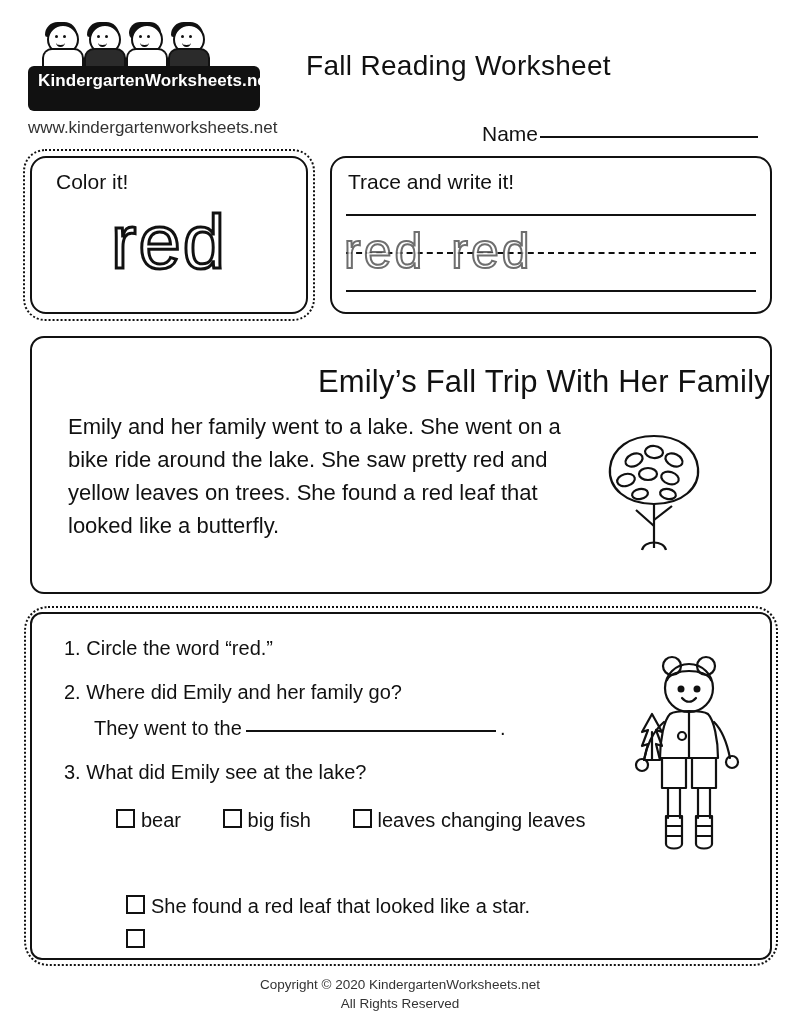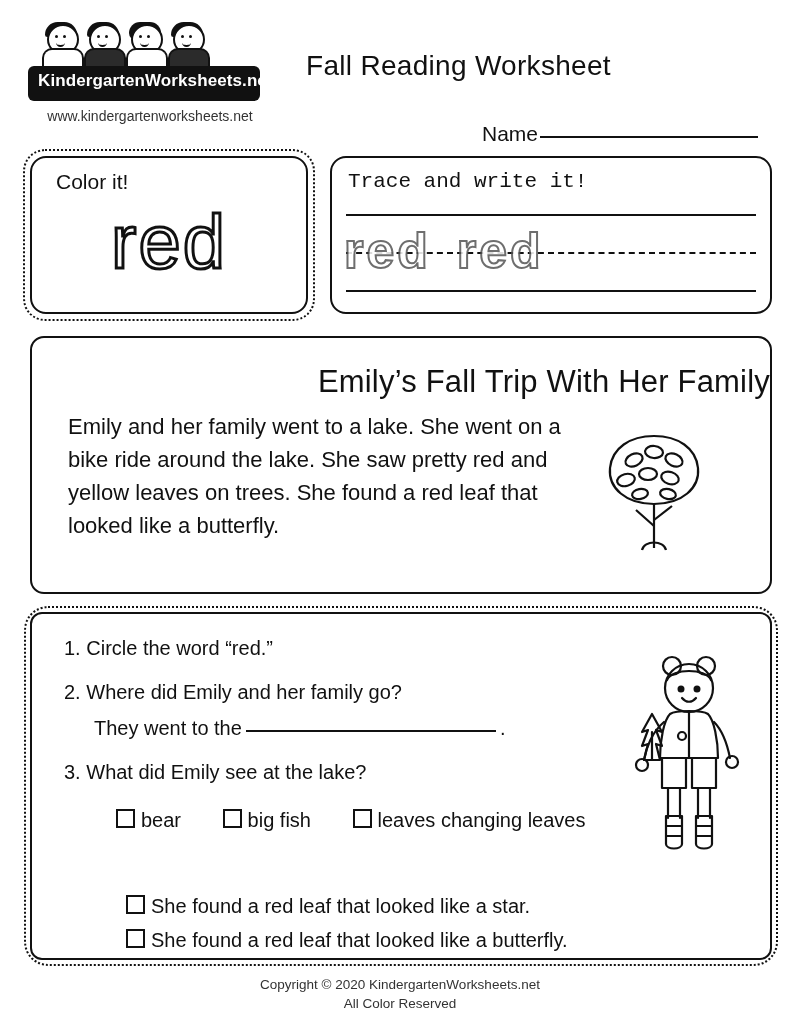--- a/index.html
+++ b/index.html
@@ -102,32 +102,32 @@
   .kid.k3 { left: 84px; }
   .kid.k4 { left: 126px; }
   .kid.k2 .body, .kid.k4 .body { background: #2b2b2b; }
   .kid.k3 .hair { border-radius: 16px 16px 10px 10px; height: 18px; }
 
   .logo-bar {
     margin-top: 0px;
     background: #111;
     color: #fff;
     border-radius: 6px;
-    padding: 5px 10px 10px 10px;
+    padding: 5px 10px 20px 10px;
     width: 232px;
     box-sizing: border-box;
     text-align: right;
     font-size: 17px;
     letter-spacing: 0.1px;
     font-family: "Liberation Sans", sans-serif;
   }
   .logo-bar b { font-weight: bold; }
   .logo-url {
     margin-top: 7px;
-    font-size: 14px;
+    font-size: 17px;
     color: #333;
     text-align: center;
     width: 244px;
     font-family: "Liberation Sans", sans-serif;
   }
   .worksheet-title {
     position: absolute;
     left: 278px;
     top: 28px;
     font-size: 28px;
@@ -200,21 +200,20 @@
     border: 2px solid #111;
     border-radius: 16px;
     box-sizing: border-box;
   }
   .tracebox-label {
     position: absolute;
     left: 16px;
     top: 12px;
     font-size: 21px;
     color: #111;
-    font-family: Liberation Mono, monospace;
   }
   .trace-rules {
     position: absolute;
     left: 14px;
     right: 14px;
     top: 56px;
     height: 80px;
   }
   .rule-solid {
     position: absolute;
@@ -232,21 +231,20 @@
   .trace-words {
     position: absolute;
     left: 12px;
     top: 64px;
     font-size: 50px;
     letter-spacing: 3px;
     color: #fff;
     -webkit-text-stroke: 2px #555;
     font-family: "Liberation Sans", sans-serif;
     opacity: 0.85;
-    font-weight: bold;
   }
   .trace-words span { margin-right: 26px; }
 
   
   .storybox {
     position: absolute;
     left: 30px;
     top: 336px;
     width: 742px;
     height: 258px;
@@ -474,21 +472,21 @@
     <div class="q q3opts">
       <span class="opt"><span class="cb"></span><span>bear</span></span>
       <span class="opt"><span class="cb"></span><span>big fish</span></span>
       <span class="opt"><span class="cb"></span><span>leaves changing leaves</span></span>
     </div>
 
     <div class="q q4a">
       <span class="cb"></span><span>She found a red leaf that looked like a star.</span>
     </div>
     <div class="q q4b">
-      <span class="cb"></span><span>She found a red leaf that looked like a butterfly.</span>
+      <span class="cb"></span>
     </div>
 
     <div class="girl">
       <svg viewBox="0 0 150 218" xmlns="http://www.w3.org/2000/svg">
         <g fill="none" stroke="#111" stroke-width="2.2" stroke-linecap="round" stroke-linejoin="round">
 
           <circle cx="70" cy="18" r="9"></circle>
           <circle cx="104" cy="18" r="9"></circle>
 
           <circle cx="87" cy="40" r="24"></circle>
@@ -519,16 +517,16 @@
           <path d="M94 168 L110 168 L110 196 C110 202 94 202 94 196 Z"></path>
           <path d="M64 178 L80 178 M94 178 L110 178"></path>
           <path d="M64 188 L80 188 M94 188 L110 188"></path>
         </g>
       </svg>
     </div>
   </div>
 
   <div class="footer">
     <div>Copyright © 2020 KindergartenWorksheets.net</div>
-    <div>All Color Reserved</div>
+    <div>All Rights Reserved</div>
   </div>
 
 </div>
 
 </body></html>

